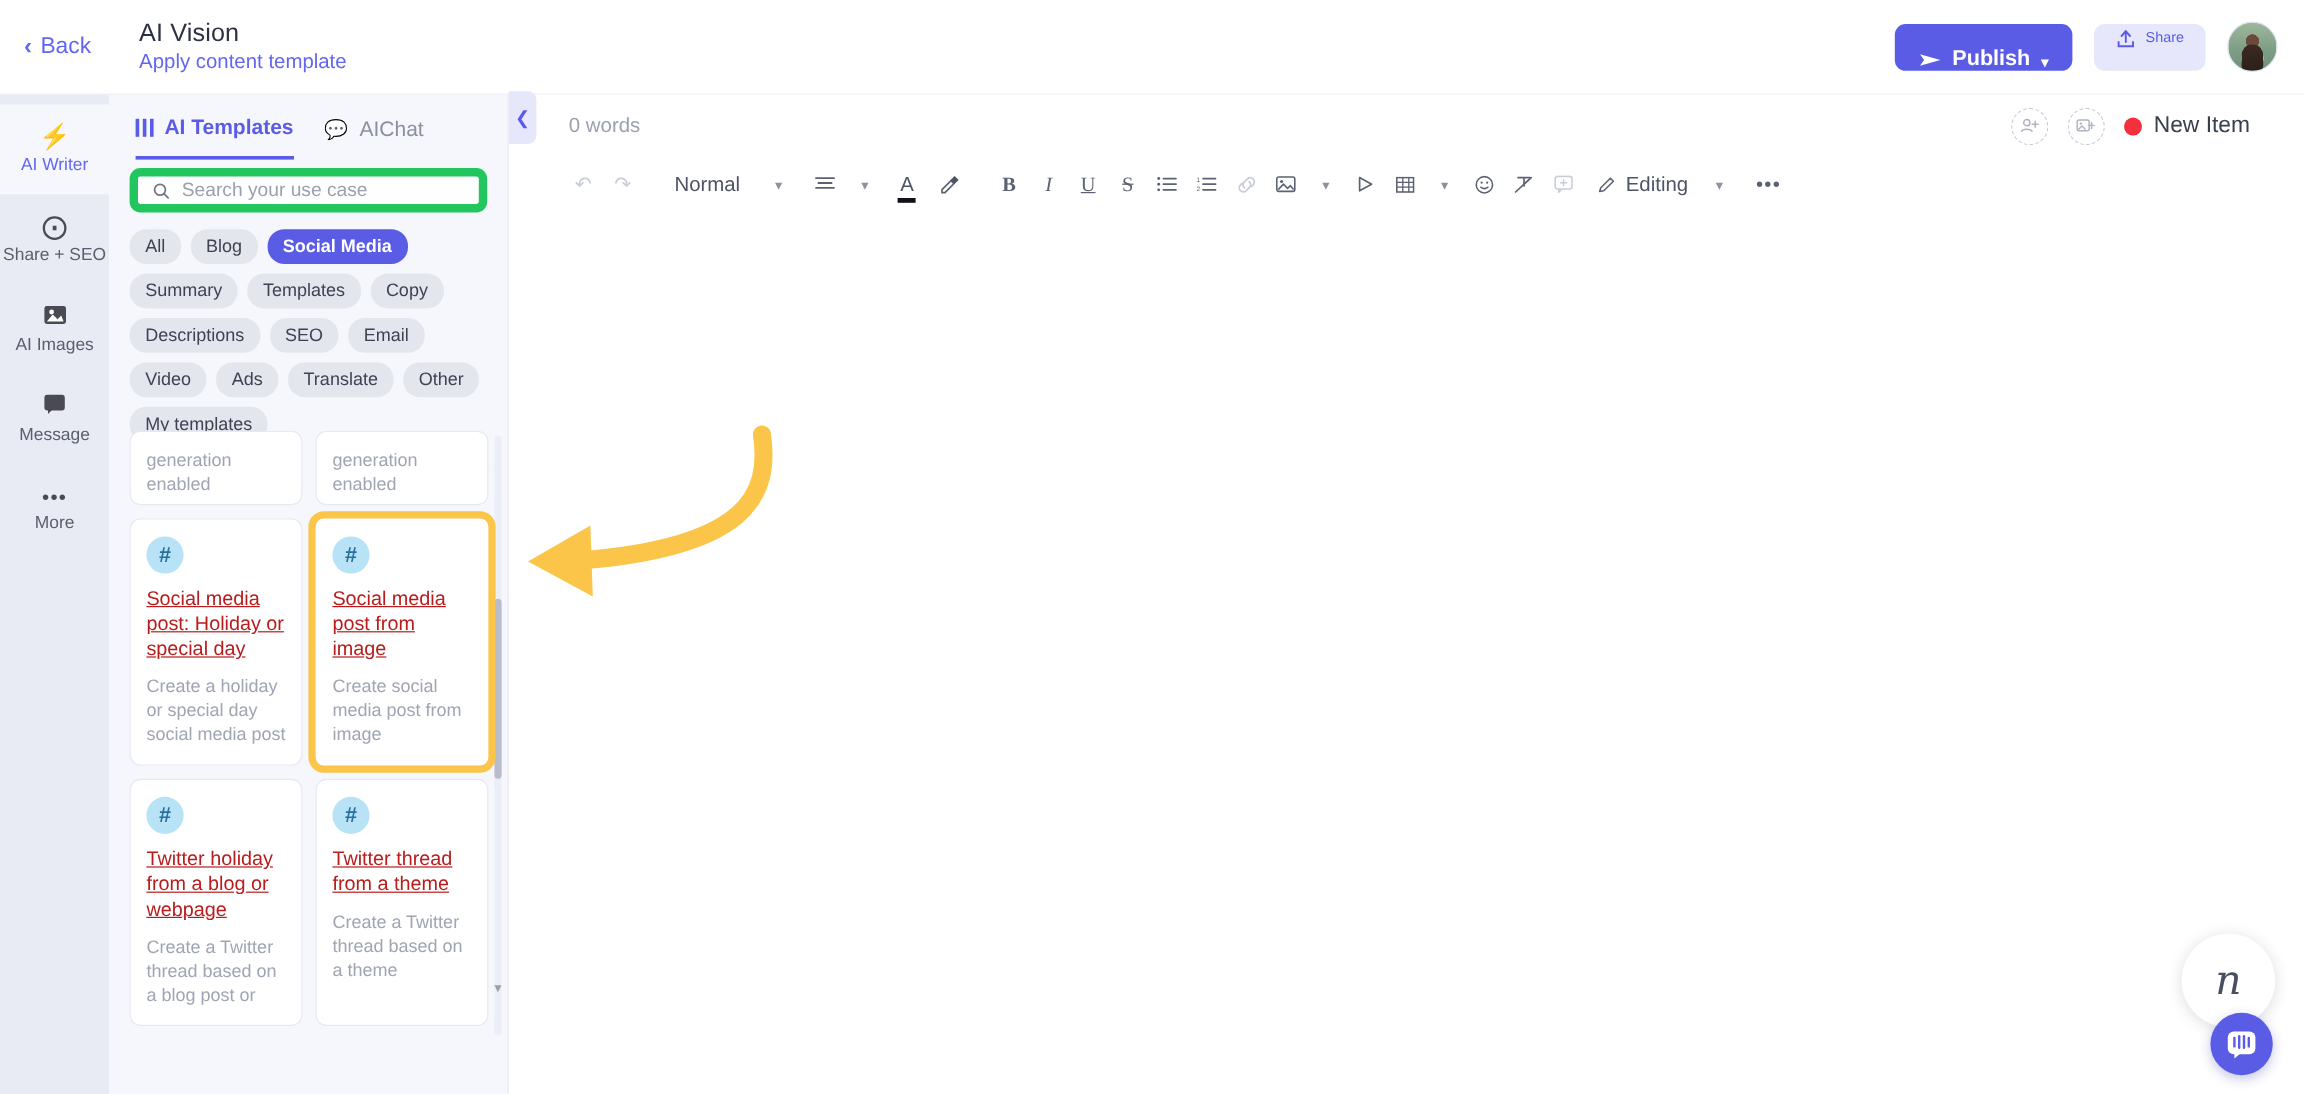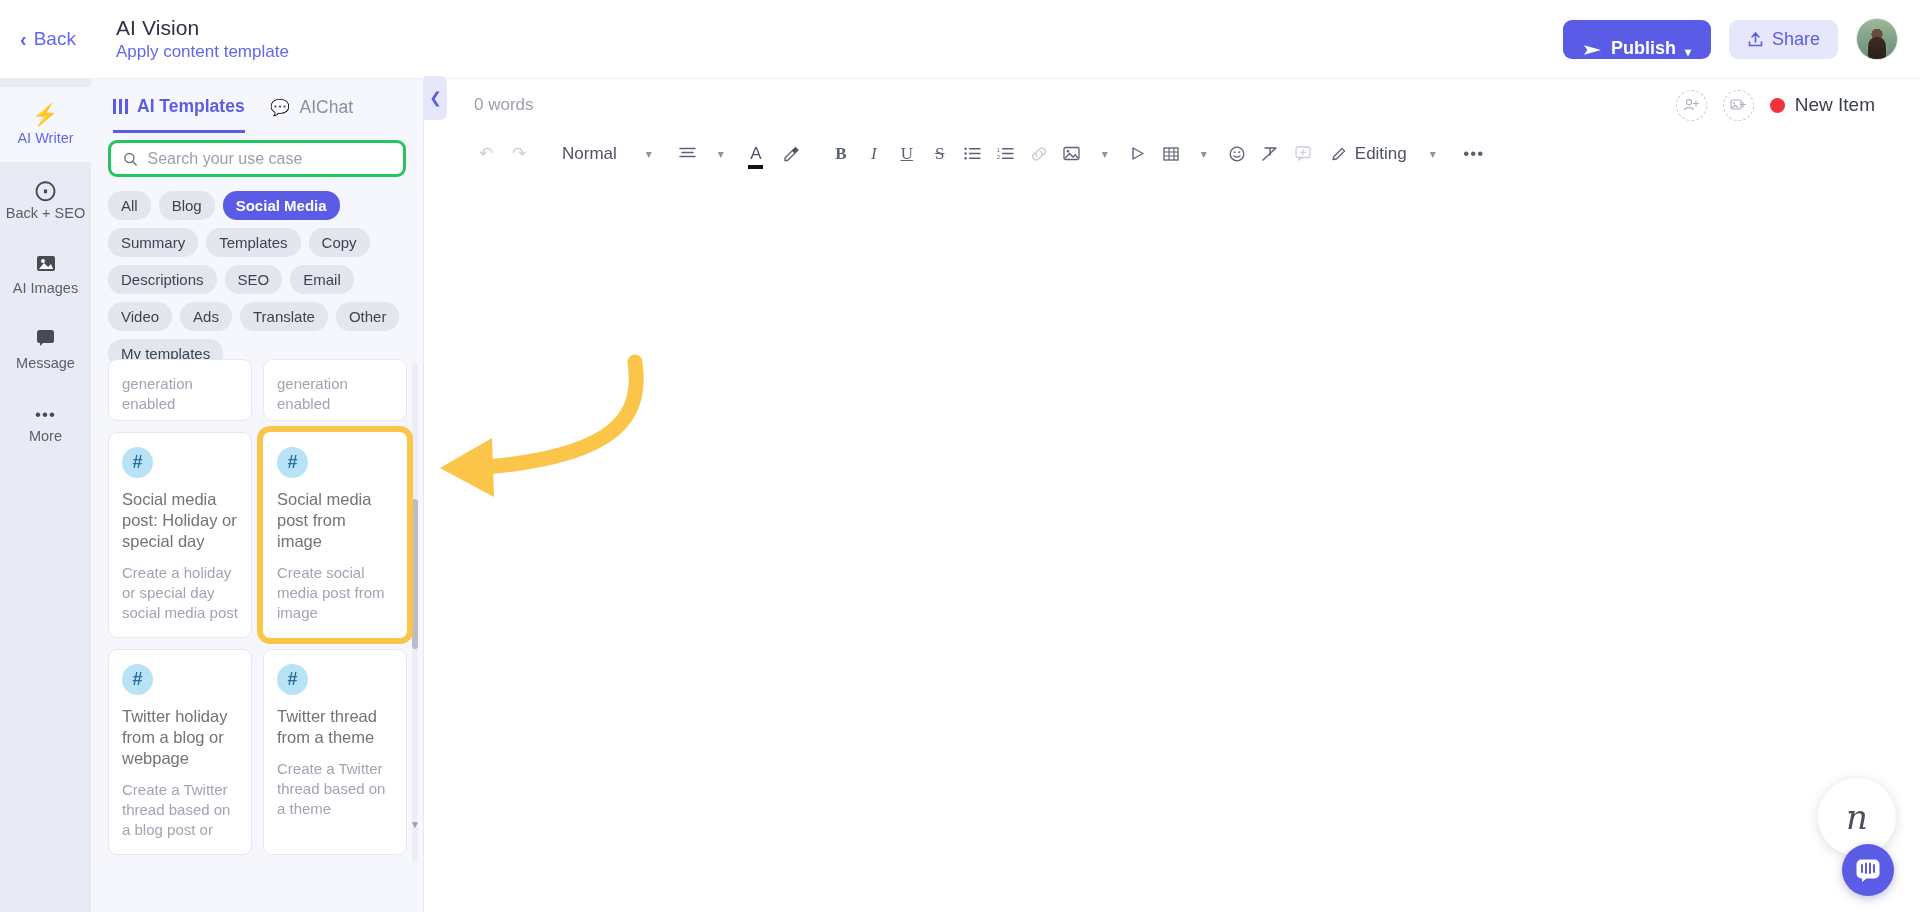--- a/index.html
+++ b/index.html
@@ -28,24 +28,24 @@
     margin-left: auto; margin-right: 22px;
     display: flex; align-items: center; gap: 18px;
   }
   .publish-btn {
     display: flex; align-items: flex-end; gap: 9px;
     background: #5b5ce5; color: #fff;
     height: 39px; padding: 0 20px; border-radius: 9px;
     font-size: 18px; font-weight: 600; cursor: pointer;
   }
   .share-btn {
-    display: flex; align-items: center; gap: 8px;
+    display: flex; gap: 8px;
     background: #e6e7fb; color: #5b5ce5;
-    height: 39px; padding: 16px 18px; border-radius: 9px;
-    font-size: 18px; font-weight: 500; cursor: pointer;
+    height: 39px; padding: 4px 18px; border-radius: 9px;
+    font-size: 12px; font-weight: 500; cursor: pointer;
   }
   .avatar {
     width: 42px; height: 42px; border-radius: 50%; cursor: pointer;
     background:
       radial-gradient(circle at 50% 74%, #c7d2e8 0 26%, transparent 27%),
       radial-gradient(circle at 50% 38%, #6b4a3a 0 17%, transparent 18%),
       linear-gradient(#9db89b, #7f9e86 55%, #6d8f7a);
     border: 1px solid #dfe3ee; overflow: hidden; position: relative;
   }
   .avatar::after {
@@ -82,21 +82,21 @@
     background:
       linear-gradient(#5b5ce5,#5b5ce5) 0 0/3px 15px no-repeat,
       linear-gradient(#5b5ce5,#5b5ce5) 6px 0/3px 15px no-repeat,
       linear-gradient(#5b5ce5,#5b5ce5) 12px 0/3px 15px no-repeat;
   }
   .chat-ico { font-size: 16px; color: #8b90a0; }
 
   .search-wrap { margin: 7px 17px 0 17px; }
   .search-box {
     display: flex; align-items: center; gap: 10px;
-    height: 37px; background: #fff; border: 3px solid #22c55e;
+    height: 37px; background: #fff; border: 7px solid #22c55e;
     border-radius: 9px; padding: 0 12px;
   }
   .search-box input {
     border: 0; outline: 0; font-size: 16px; color: #474b58;
     background: transparent; width: 100%; font-family: inherit;
   }
   .search-box input::placeholder { color: #9aa0ae; }
 
   .chips { display: flex; flex-wrap: wrap; gap: 8px; padding: 14px 17px 10px 17px; }
   .chip {
@@ -113,21 +113,21 @@
   .card {
     background: #fff; border: 1px solid #e7e9f1; border-radius: 9px;
     padding: 14px 13px; cursor: pointer; position: relative;
   }
   .card.clipped { padding-top: 0; }
   .card-hash {
     width: 31px; height: 31px; border-radius: 50%;
     background: #b8e3f7; color: #2a6f9e; font-size: 18px; font-weight: 700;
     display: flex; align-items: center; justify-content: center; margin-bottom: 11px;
   }
-  .card-title { font-size: 16.5px; color: #737373; line-height: 1.28; }
+  .card-title { font-size: 16.5px; color: #b91c1c; line-height: 1.28; text-decoration: underline; }
   .card-desc { font-size: 15px; color: #a0a5b3; line-height: 1.33; margin-top: 11px; }
   .card.highlight {
     outline: 6px solid #fbc54a; outline-offset: 0; border-color: #fff;
     border-radius: 7px; z-index: 3;
   }
   .scrollbar-track {
     position: absolute; right: 5px; top: 284px; width: 6px; height: 500px;
     background: #eceef5; border-radius: 3px;
   }
   .scrollbar-thumb {
@@ -235,21 +235,21 @@
     </div>
   </div>
 
   <div class="rail">
     <div class="rail-item active">
       <span class="rail-ico" style="color:#f5b63c">⚡</span>
       <span class="rail-lbl">AI Writer</span>
     </div>
     <div class="rail-item">
       <span class="rail-ico">⨀</span>
-      <span class="rail-lbl">Back + SEO</span>
+      <span class="rail-lbl">Share + SEO</span>
     </div>
     <div class="rail-item">
       <span class="rail-ico">
         <svg width="20" height="17" viewBox="0 0 20 17">
             <rect x="1" y="1" width="18" height="15" rx="2" fill="#4a4a55"></rect>
             <circle cx="7" cy="6" r="2" fill="#fff"></circle>
             <path d="M3 14 L8 8 L12 12 L15 9 L17 14 Z" fill="#fff"></path>
           </svg>
       </span>
       <span class="rail-lbl">AI Images</span>

